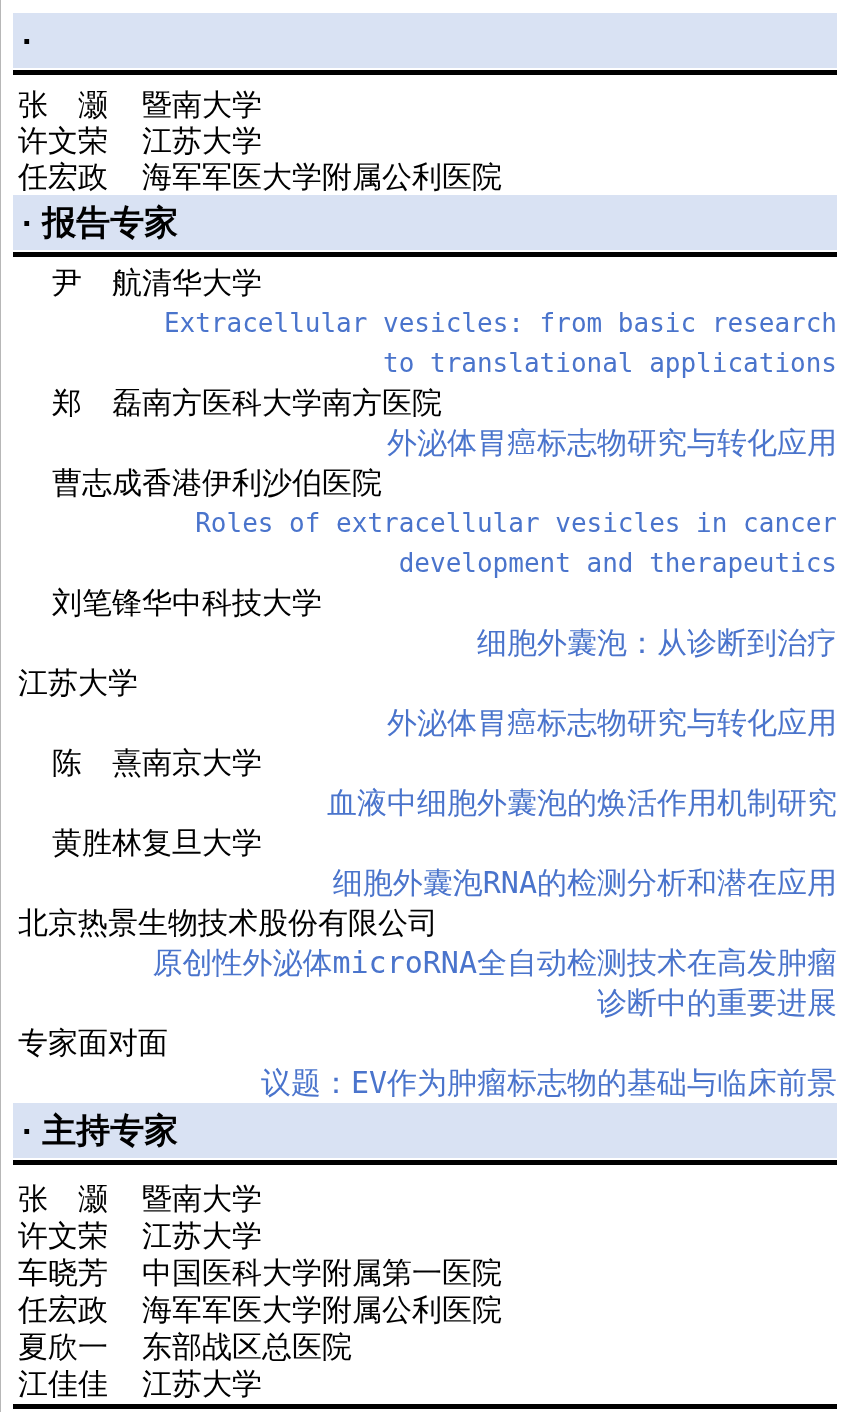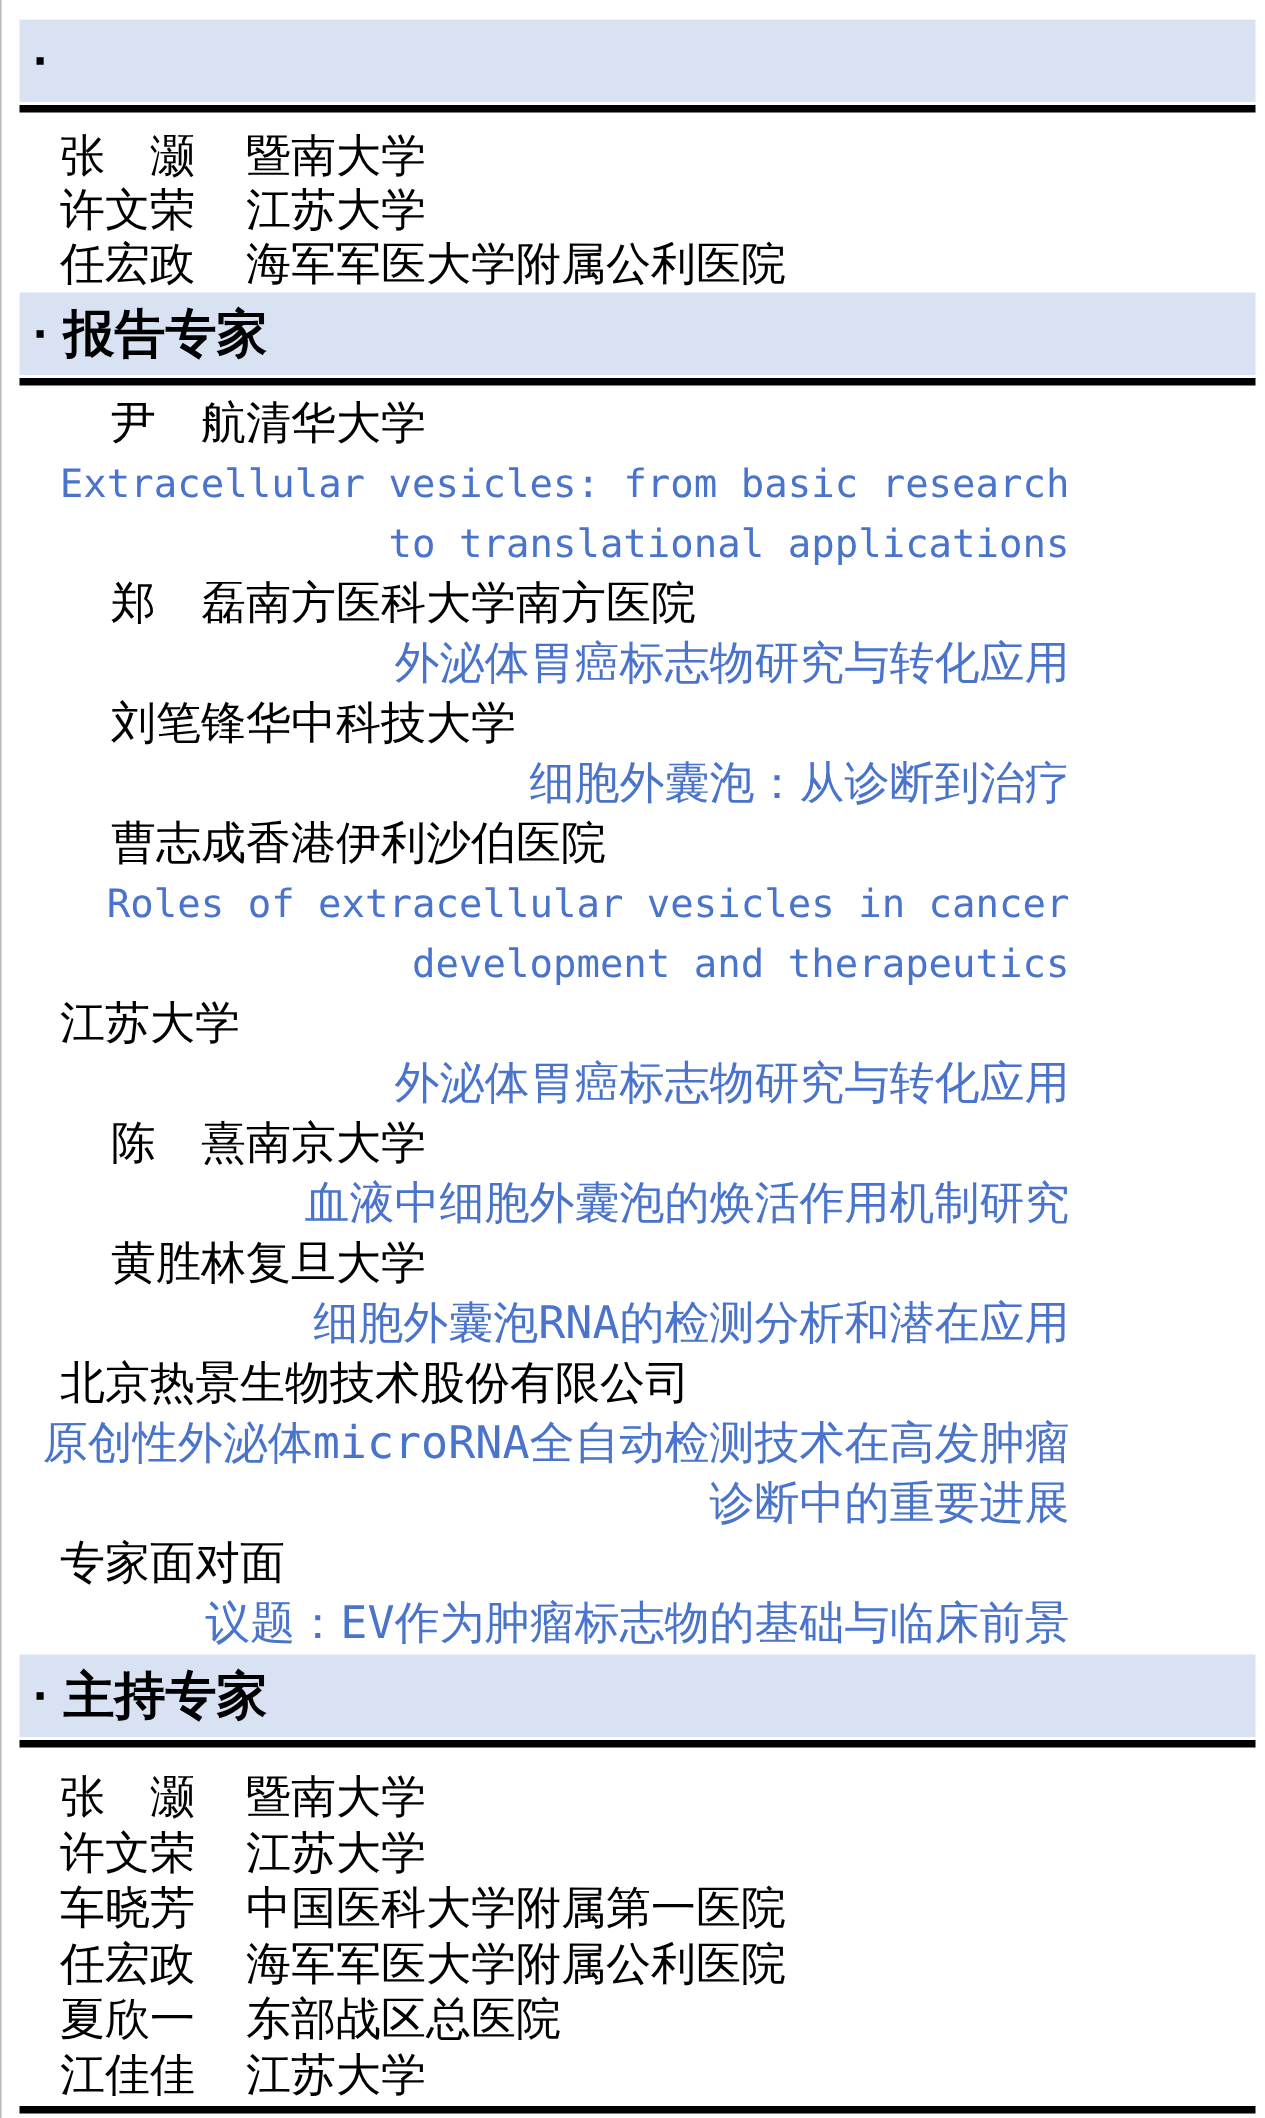--- a/index.html
+++ b/index.html
@@ -40,34 +40,35 @@
     height: 5px;
     background: #000000;
   }
   ul { list-style: none; }
   .member-list {
     padding: 12px 0 0 18px;
     font-size: 30px;
     line-height: 36px;
   }
   .member-list.hosts { padding-top: 15px; line-height: 37px; }
-  .row { display: flex; align-items: baseline; margin-left: 22px; }
+  .row { display: flex; align-items: baseline; }
   .name {
     min-width: 124px;
     white-space: nowrap;
     flex-shrink: 0;
   }
   .aff { white-space: nowrap; }
   .speaker-list {
     padding: 6px 0 0 18px;
     font-size: 30px;
     line-height: 40px;
     text-align: right;
   }
   .talk {
+    margin-left: 124px;
     width: 695px;
     color: #4a74cc;
     font-family: "DejaVu Sans Mono", "Liberation Sans", monospace;
   }
   .talk.en {
     font-size: 26px;
     word-spacing: 0;
   }
   .bottom-rule {
     position: absolute;
@@ -121,31 +122,31 @@
       </li>
       <li>
         <div class="row">
           <span class="name">郑　磊</span>
           <span class="aff">南方医科大学南方医院</span>
         </div>
         <div class="talk">外泌体胃癌标志物研究与转化应用</div>
       </li>
       <li>
         <div class="row">
+          <span class="name">曹志成</span>
+          <span class="aff">香港伊利沙伯医院</span>
+        </div>
+        <div class="talk en">Roles of extracellular vesicles in cancer development and therapeutics</div>
+      </li>
+      <li>
+        <div class="row">
           <span class="name">刘笔锋</span>
           <span class="aff">华中科技大学</span>
         </div>
         <div class="talk">细胞外囊泡：从诊断到治疗</div>
-      </li>
-      <li>
-        <div class="row">
-          <span class="name">曹志成</span>
-          <span class="aff">香港伊利沙伯医院</span>
-        </div>
-        <div class="talk en">Roles of extracellular vesicles in cancer development and therapeutics</div>
       </li>
       <li>
         <div class="row">
           <span class="aff">江苏大学</span>
         </div>
         <div class="talk">外泌体胃癌标志物研究与转化应用</div>
       </li>
       <li>
         <div class="row">
           <span class="name">陈　熹</span>

